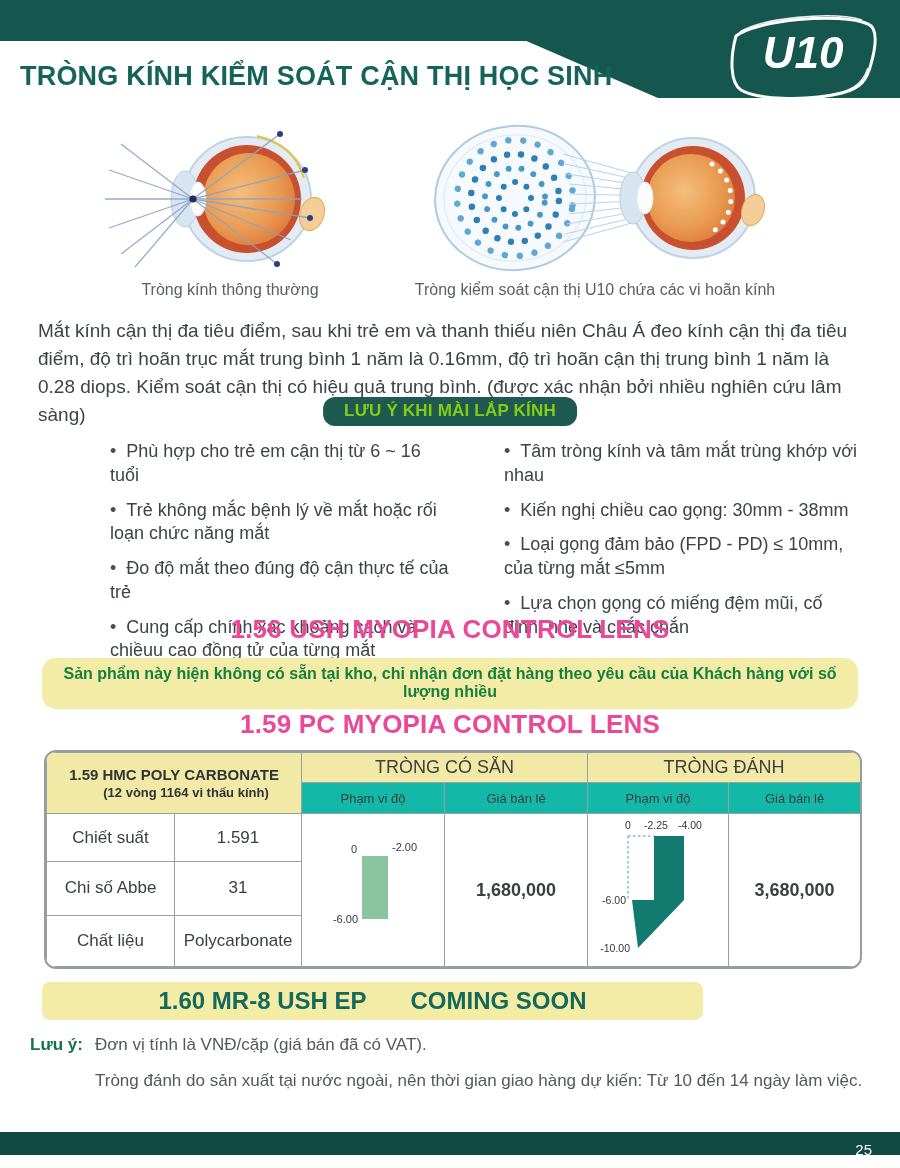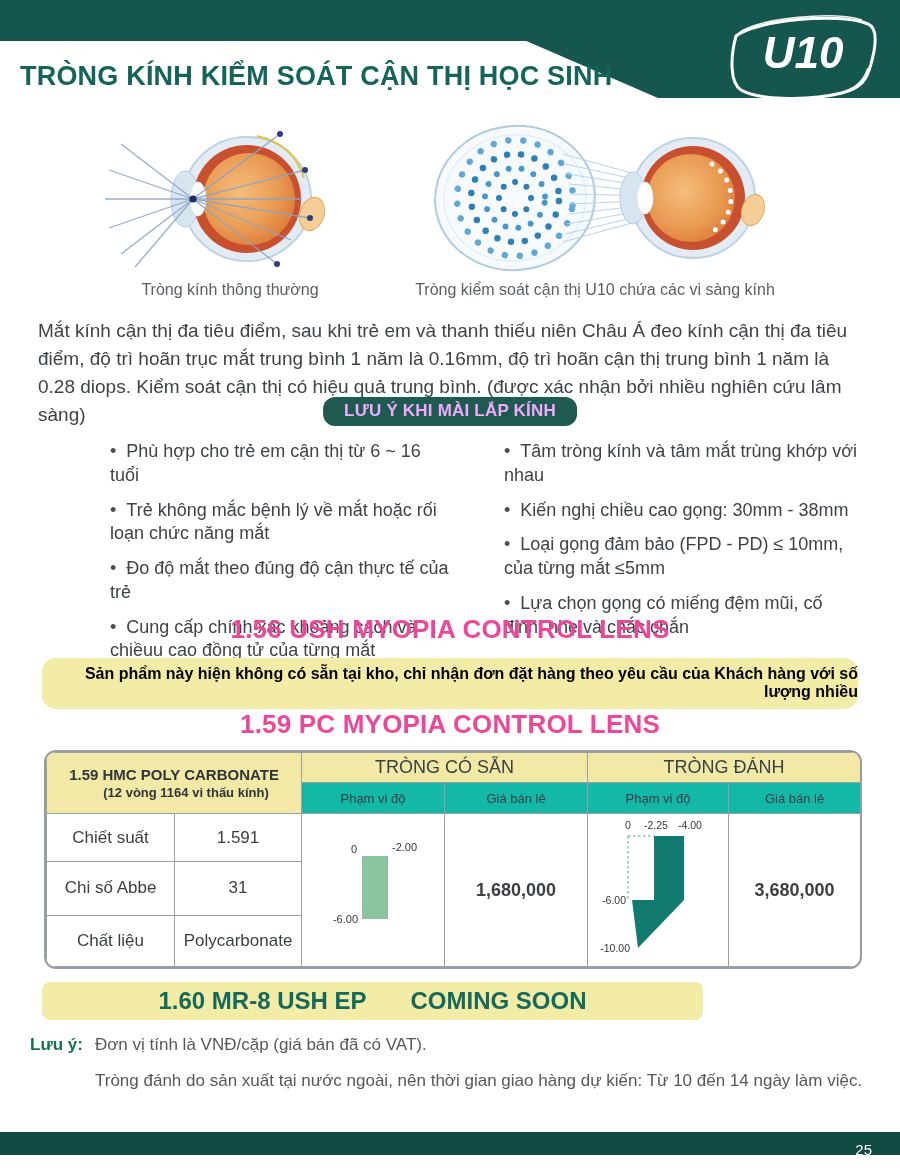--- a/index.html
+++ b/index.html
@@ -12,36 +12,36 @@
   .page-title{position:absolute;left:20px;top:61px;font-size:27px;font-weight:bold;
         color:#15645A;letter-spacing:.2px;white-space:nowrap;}
   .logo{position:absolute;right:16px;top:6px;}
   
   .fig{position:absolute;}
   .fig-caption{position:absolute;top:281px;text-align:center;font-size:16px;color:#5A5F63;}
   
   .intro{position:absolute;left:38px;top:317px;width:824px;font-size:19px;line-height:1.47;
         color:#3E4347;}
   .badge{position:absolute;left:50%;top:397px;transform:translateX(-50%);background:#1E5A50;
-        color:#f0abfc;font-weight:bold;font-size:17px;padding:4px 21px 5px;border-radius:12px;
+        color:#84cc16;font-weight:bold;font-size:17px;padding:4px 21px 5px;border-radius:12px;
         white-space:nowrap;letter-spacing:.2px;}
   
   .bullets{position:absolute;top:440px;list-style:none;margin:0;padding:0;font-size:18px;
         color:#3E4347;line-height:1.32;}
   .bullets.left{left:62px;width:392px;}
   .bullets.right{left:456px;width:406px;}
   .bullets li{margin-bottom:11px;margin-left:48px;}
   .bullets li::before{content:"•";margin-right:10px;color:#4A4E52;}
   
   .sec-title{position:absolute;left:0;width:900px;text-align:center;font-size:26px;
         font-weight:bold;color:#ec4899;letter-spacing:.2px;}
   .sec-title.t156{top:614px;}
   .sec-title.t159{top:709px;}
   .yellow-banner{position:absolute;left:42px;top:658px;width:816px;background:#F3ECA7;
-        border-radius:14px;text-align:right;font-size:16px;font-weight:bold;color:#000000;
+        border-radius:14px;text-align:center;font-size:16px;font-weight:bold;color:#15803d;
         padding:7px 0 8px;}
   
   .tbl-wrap{position:absolute;left:44px;top:750px;width:814px;border:2px solid #979CA1;
         border-radius:12px;overflow:hidden;background:#fff;}
   table.spec{width:100%;border-collapse:collapse;table-layout:fixed;}
   table.spec td{border:1px solid #9AA0A5;text-align:center;vertical-align:middle;
         color:#3A3F43;padding:0;}
   td.hdr{background:#F1E9A5;font-size:18px;}
   td.hdr2{background:#14b8a6;font-size:13px;}
   td.product{background:#F1E9A5;}
@@ -156,21 +156,21 @@
       <circle cx="278" cy="80" r="52" fill="#C9502F"></circle>
       <circle cx="276" cy="80" r="44" fill="url(#vitr2)"></circle>
       <ellipse cx="338" cy="92" rx="11" ry="16" fill="#F4CE96" stroke="#DFAC62" transform="rotate(18 338 92)"></ellipse>
       <ellipse cx="218" cy="80" rx="13" ry="26" fill="#D7E5F0" stroke="#B8CEE0"></ellipse>
       <ellipse cx="230" cy="80" rx="8" ry="16" fill="#FDFDFD" stroke="#E2EAF2"></ellipse>
       <path d="M297,46 A40 40 0 0 1 297,114" fill="none" stroke="#FFFFFF" stroke-width="5" stroke-linecap="round" stroke-dasharray="0 11"></path>
     </svg>
   </div>
 
   <div class="fig-caption" style="left:105px;width:250px;">Tròng kính thông thường</div>
-  <div class="fig-caption" style="left:400px;width:390px;">Tròng kiểm soát cận thị U10 chứa các vi sàng kính</div>
+  <div class="fig-caption" style="left:400px;width:390px;">Tròng kiểm soát cận thị U10 chứa các vi hoãn kính</div>
 
   <div class="intro">Mắt kính cận thị đa tiêu điểm, sau khi trẻ em và thanh thiếu niên Châu Á đeo kính cận thị đa tiêu điểm, độ trì hoãn trục mắt trung bình 1 năm là 0.16mm, độ trì hoãn cận thị trung bình 1 năm là 0.28 diops. Kiểm soát cận thị có hiệu quả trung bình. (được xác nhận bởi nhiều nghiên cứu lâm sàng)</div>
 
   <div class="badge">LƯU Ý KHI MÀI LẮP KÍNH</div>
 
   <ul class="bullets left">
     <li>Phù hợp cho trẻ em cận thị từ 6 ~ 16 tuổi</li>
     <li>Trẻ không mắc bệnh lý về mắt hoặc rối loạn chức năng mắt</li>
     <li>Đo độ mắt theo đúng độ cận thực tế của trẻ</li>
     <li>Cung cấp chính xác khoảng cách và chiềuu cao đồng tử của từng mắt</li>

